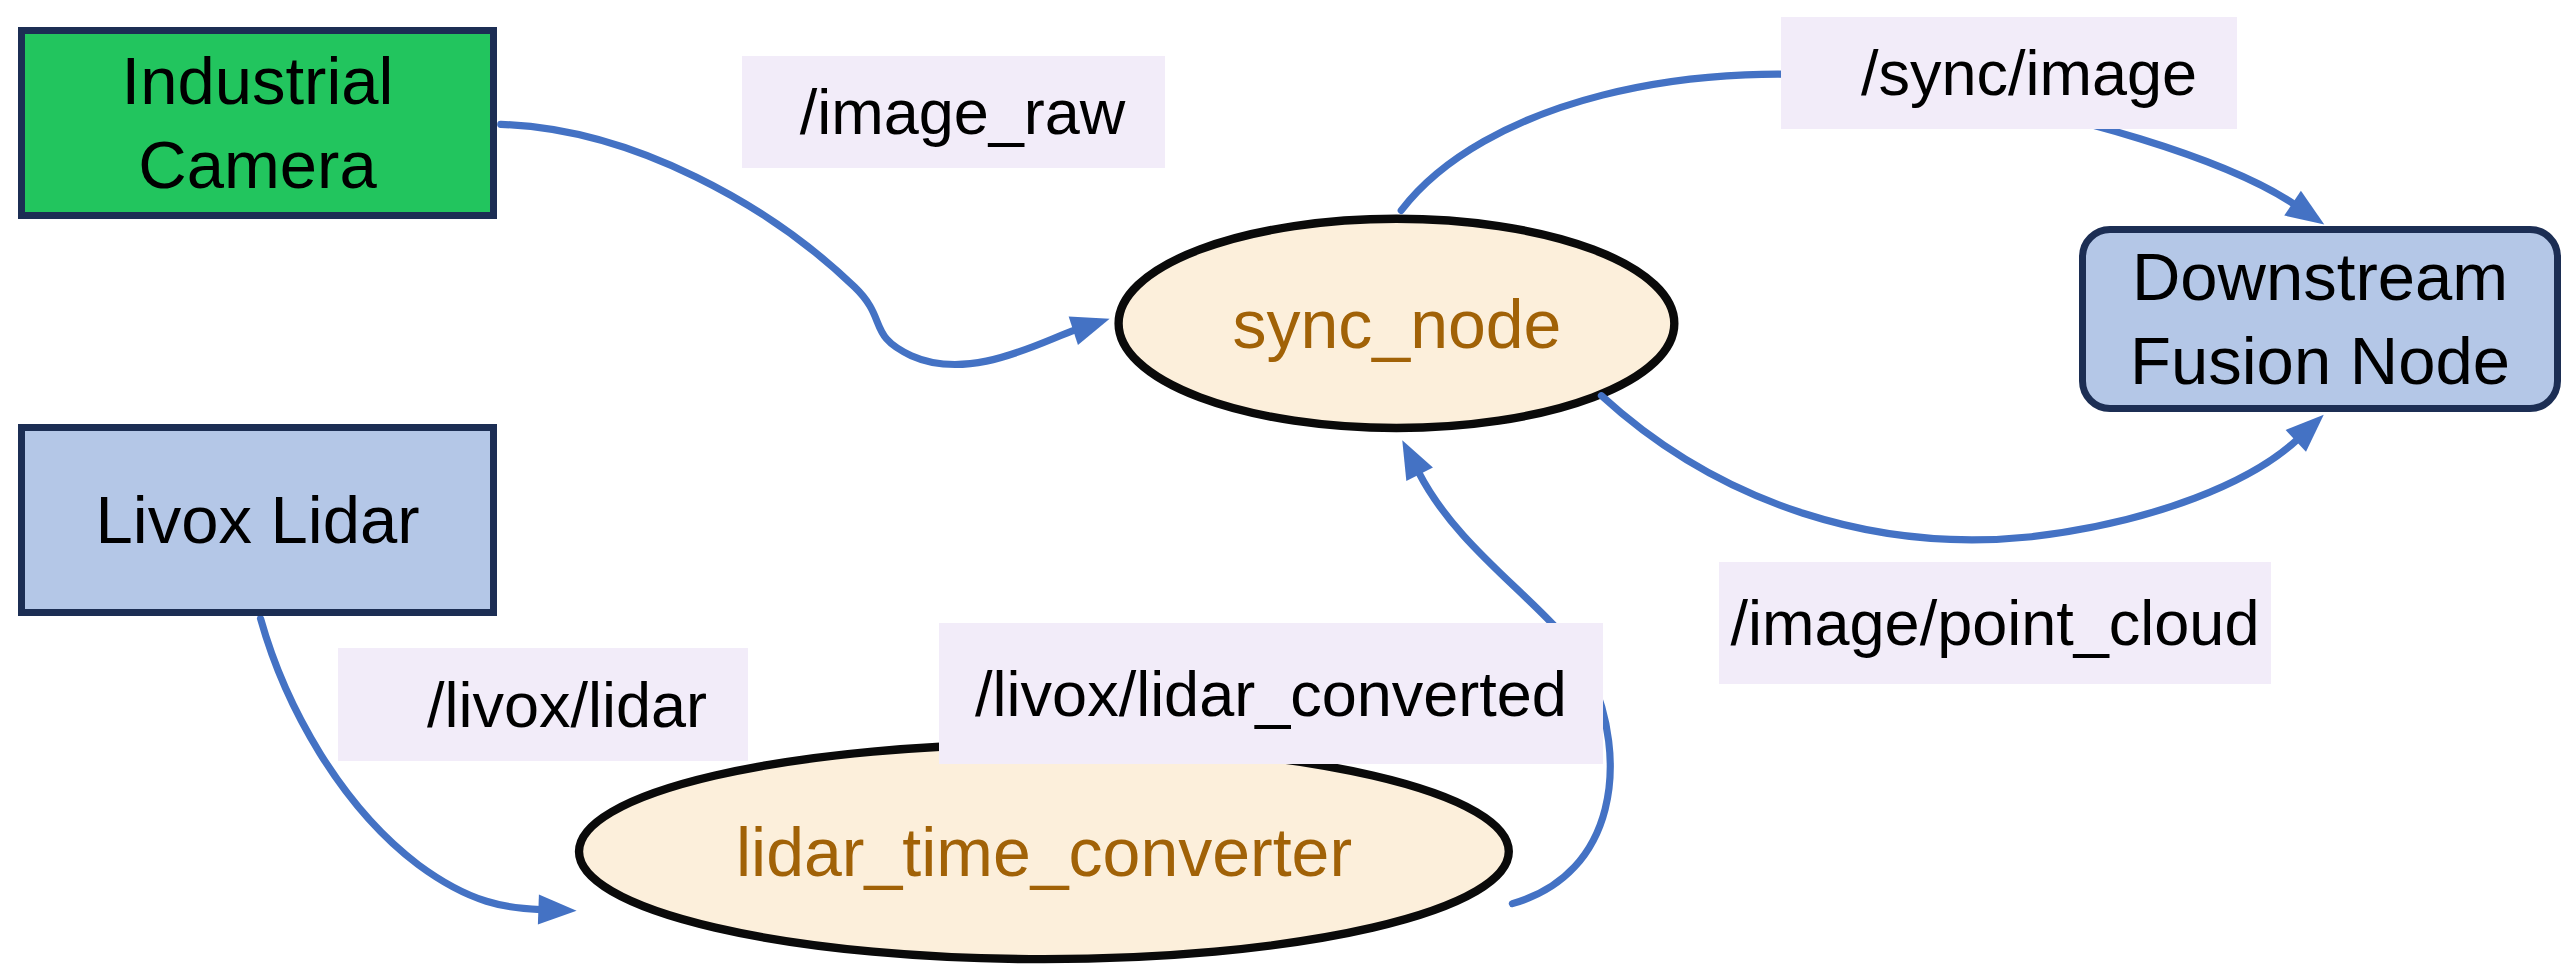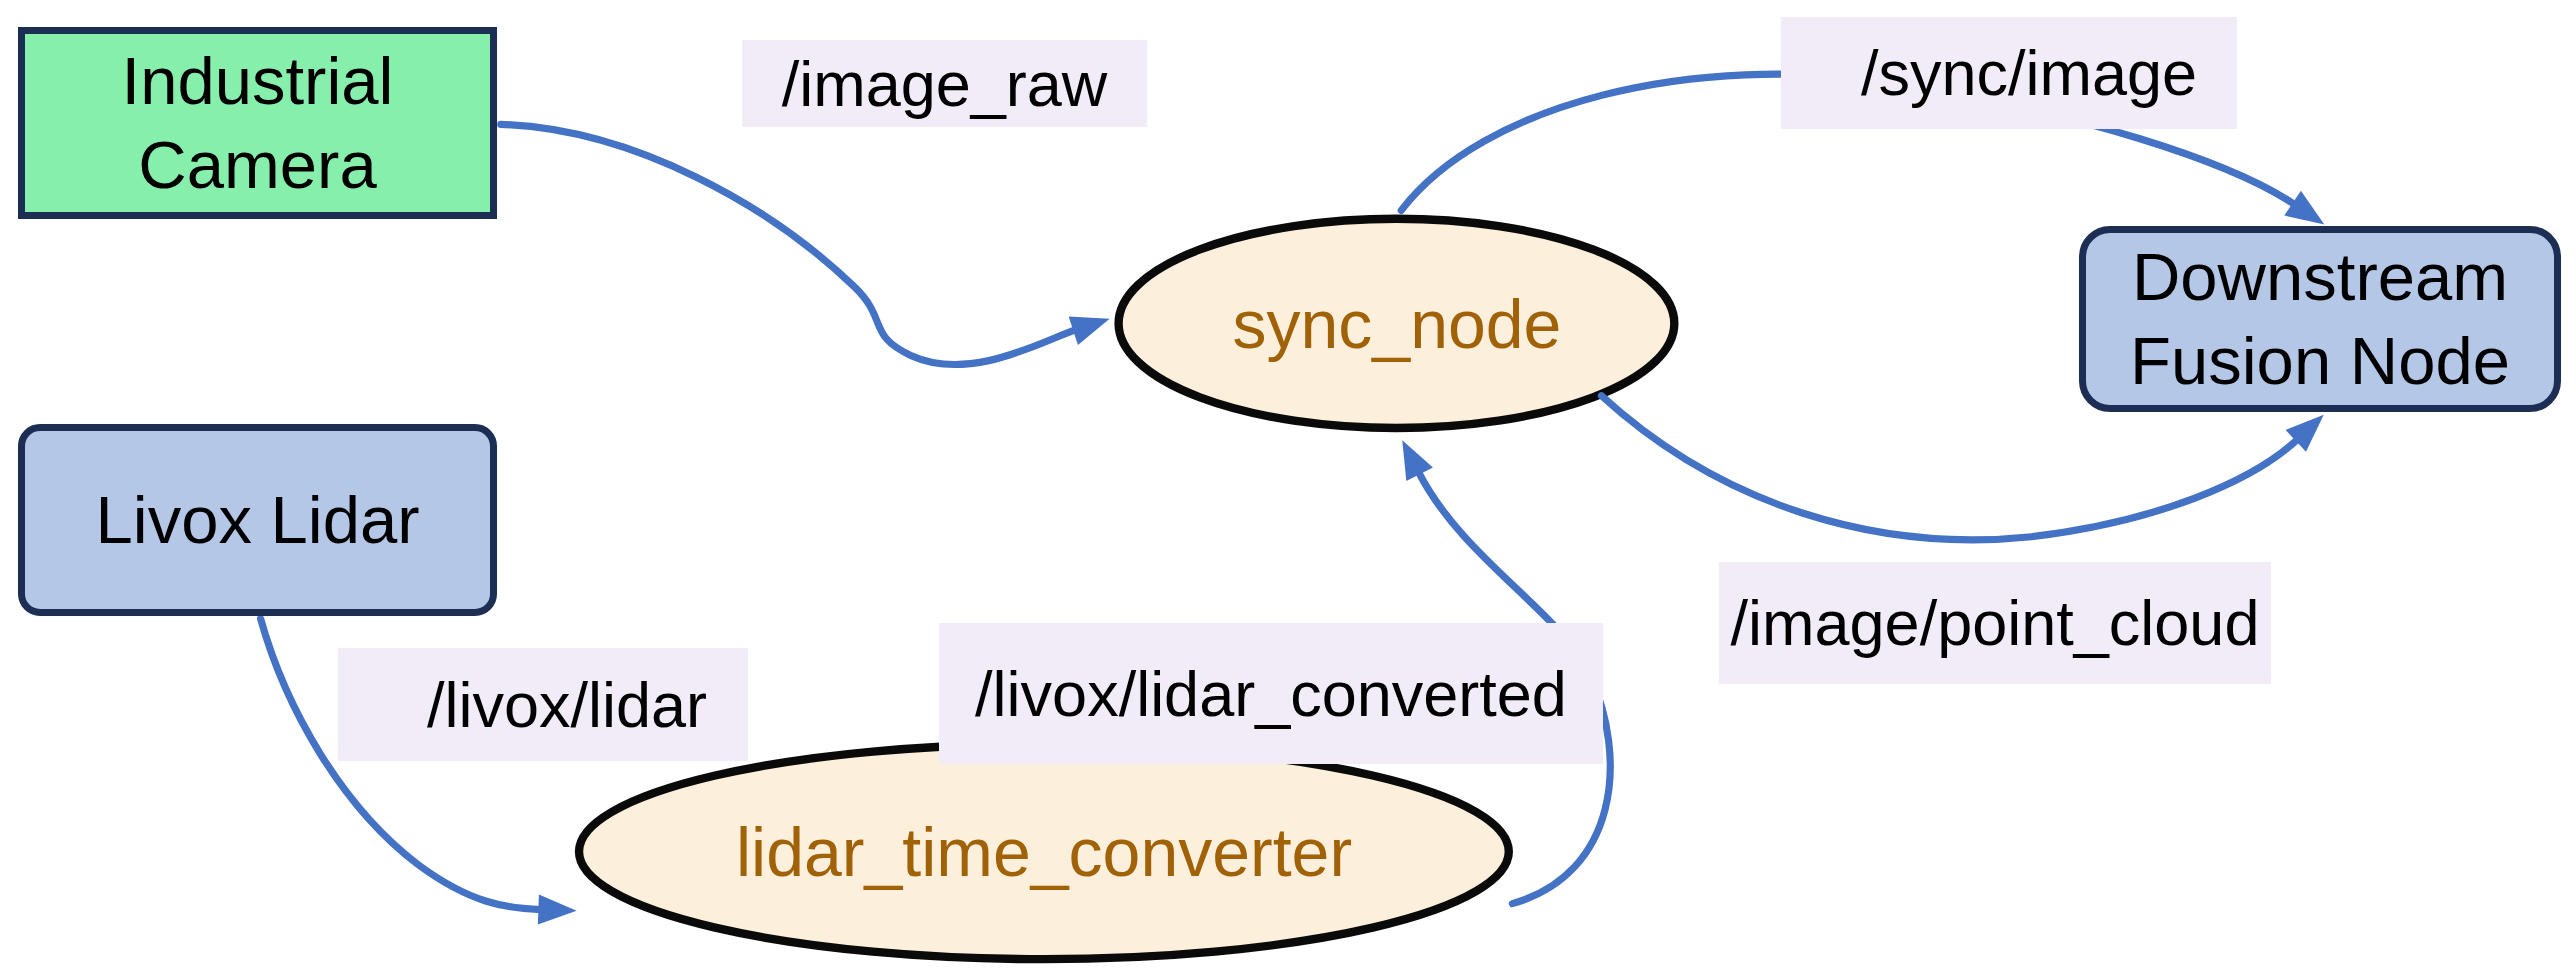--- a/index.html
+++ b/index.html
@@ -29,21 +29,21 @@
     display: flex;
     flex-direction: column;
     align-items: center;
     justify-content: center;
     text-align: center;
     font-size: 67px;
     line-height: 84px;
     color: #000000;
   }
   #node-industrial-camera { left: 18px;   top: 27px;  width: 479px; height: 192px; }
-  #node-livox-lidar       { left: 18px;   top: 424px; width: 479px; height: 192px; border-radius: 22px; }
+  #node-livox-lidar       { left: 18px;   top: 424px; width: 479px; height: 192px; }
   #node-downstream-fusion { left: 2079px; top: 226px; width: 482px; height: 186px; border-radius: 31px; }
 
   .ellipse-label {
     position: absolute;
     display: flex;
     align-items: center;
     justify-content: center;
     text-align: center;
     font-size: 68px;
     color: #a16207;
@@ -55,21 +55,21 @@
   .topic-label {
     position: absolute;
     display: flex;
     align-items: center;
     justify-content: center;
     text-align: center;
     font-size: 63px;
     color: #000000;
     white-space: nowrap;
   }
-  #topic-image-raw             { left: 742px; top: 40px;   width: 405px;  height: 87px; }
+  #topic-image-raw             { left: 742px; top: 56px;   width: 405px;  height: 112px; padding-left: 18px; }
   #topic-sync-image            { left: 1781px; top: 16.7px;   width: 416px;  height: 112px; padding-left: 40px; }
   #topic-sync-point-cloud      { left: 1719px; top: 562px;  width: 552px;  height: 122px; }
   #topic-livox-lidar           { left: 338px;  top: 648px; width: 362px;  height: 113px; padding-left: 48px; }
   #topic-livox-lidar-converted { left: 939px; top: 623px; width: 664px; height: 141px; }
 
   .edge {
     fill: none;
     stroke-width: 12px;
     stroke-linecap: round;
   }
@@ -93,21 +93,21 @@
 
     <path class="edge" marker-end="url(#ah)" d="M 436 1035 C 478 1185, 572 1350, 700 1447 C 788 1512, 848 1520, 905 1522" stroke="#4472c4"></path>
 
     <path class="edge" marker-end="url(#ah)" d="M 2531 1512 C 2708 1462, 2725 1268, 2660 1128 C 2612 1024, 2448 935, 2374 790" stroke="#4472c4"></path>
 
     <path class="edge" marker-end="url(#ah)" d="M 2345 352 C 2480 175, 2830 85, 3180 140 C 3480 190, 3730 268, 3840 342" stroke="#4472c4"></path>
 
     <path class="edge" marker-end="url(#ah)" d="M 2680 662 C 2880 845, 3140 925, 3400 898 C 3610 873, 3770 805, 3845 735" stroke="#4472c4"></path>
   </svg>
 
-  <div class="node-rect" id="node-industrial-camera" style="background: #86efac; border-color: rgb(28, 46, 84);">
+  <div class="node-rect" id="node-industrial-camera" style="background: #22c55e; border-color: rgb(28, 46, 84);">
     <span>Industrial</span>
     <span>Camera</span>
   </div>
 
   <div class="node-rect" id="node-livox-lidar" style="background: rgb(180, 199, 231); border-color: rgb(28, 46, 84);">
     <span>Livox Lidar</span>
   </div>
 
   <div class="node-rect" id="node-downstream-fusion" style="background: rgb(180, 199, 231); border-color: rgb(28, 46, 84);">
     <span>Downstream</span>

